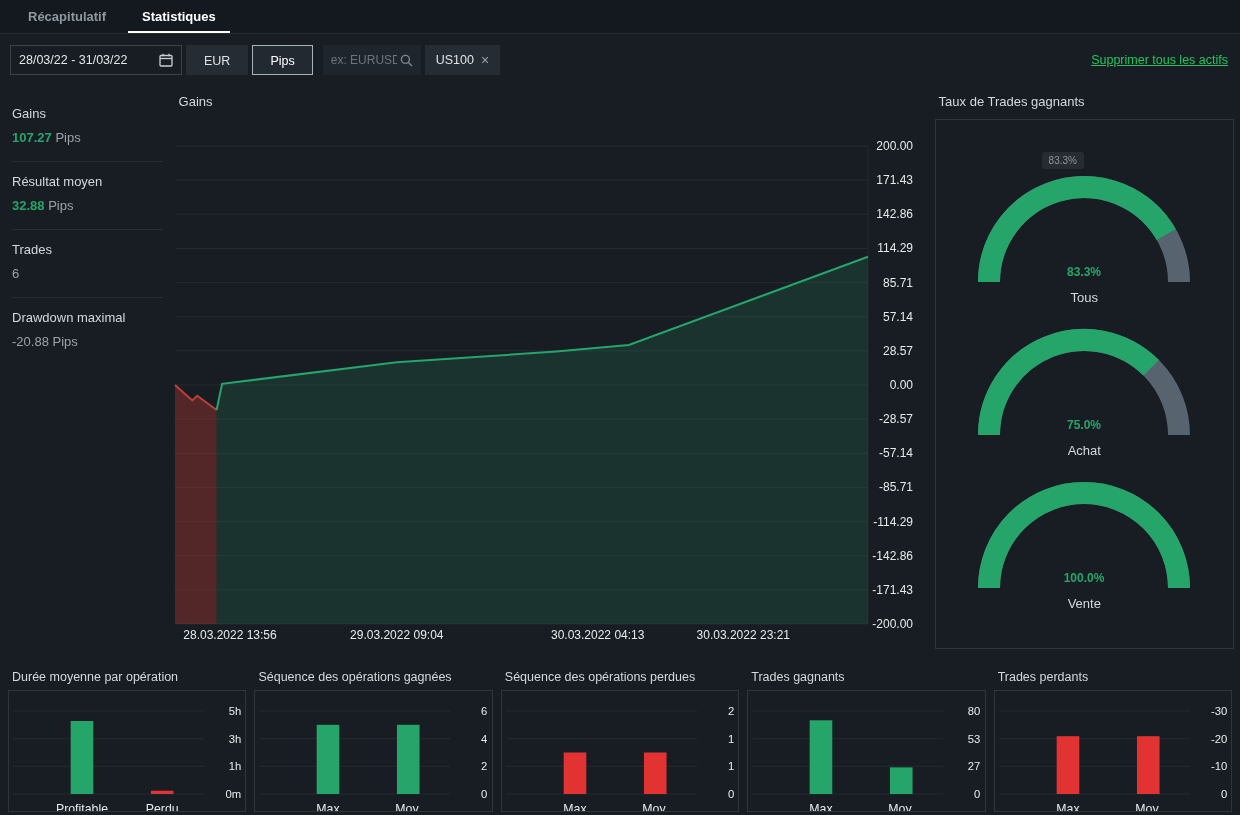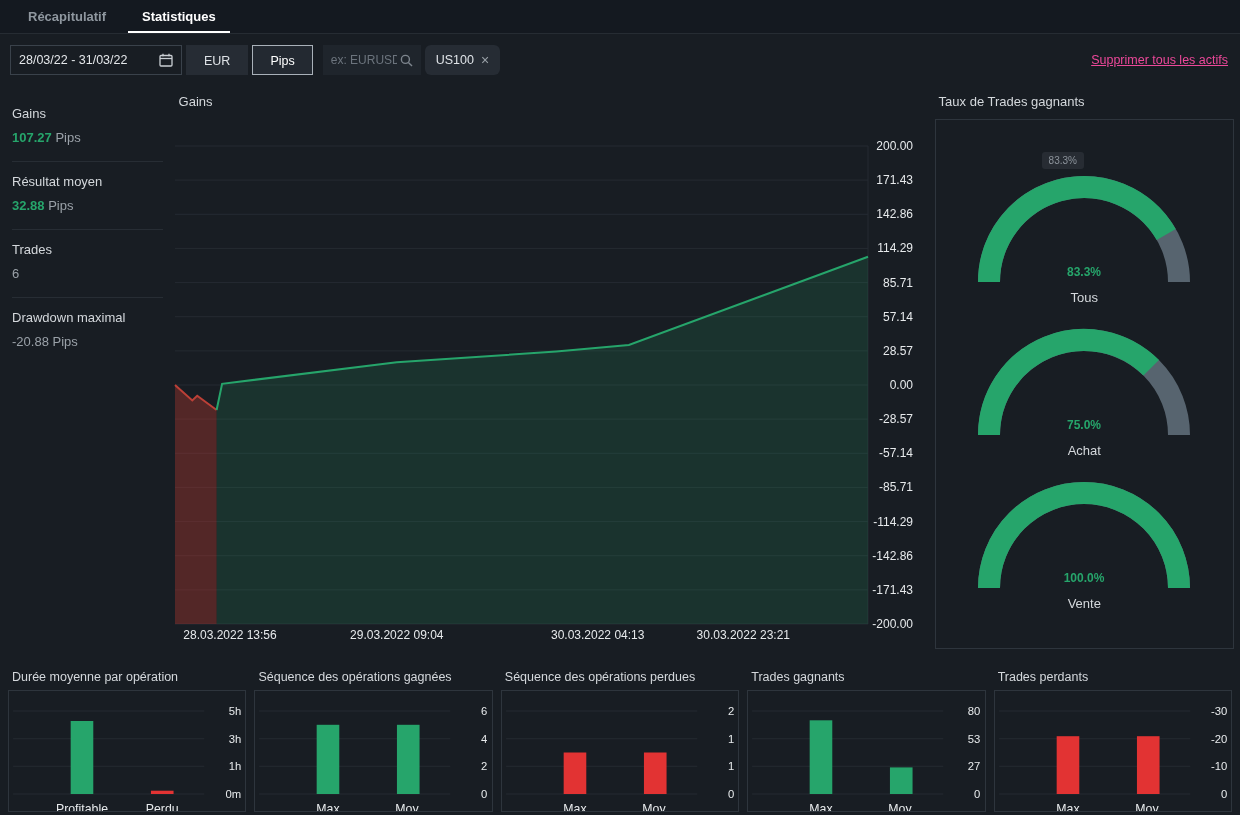--- a/index.html
+++ b/index.html
@@ -17,23 +17,23 @@
   .tab.active::after { content:""; position:absolute; left:4px; right:4px; bottom:0; height:2px; background:#ffffff; }
   
   .filterbar { display:flex; align-items:center; height:52px; padding:0 12px 0 10px; gap:4px; }
   .date-box { width:172px; height:30px; border:1px solid #3a424b; display:flex; align-items:center; justify-content:space-between; padding:0 8px; background:transparent; }
   .date-box input { background:transparent; border:none; outline:none; color:#e4e7ea; font-size:12.5px; width:130px; font-family:"Liberation Sans",sans-serif; }
   .btn { height:30px; padding:8px 17px; background:#262c34; border:1px solid #262c34; color:#dfe3e7; font-size:12.5px; font-family:"Liberation Sans",sans-serif; cursor:pointer; }
   .btn.selected { background:#232931; border:1px solid #a9b1b9; color:#ffffff; }
   .search-box { width:98px; height:30px; background:#1f252c; display:flex; align-items:center; justify-content:space-between; padding:0 8px; margin-left:6px; }
   .search-box input { background:transparent; border:none; outline:none; width:66px; color:#aab1b8; font-size:12px; font-family:"Liberation Sans",sans-serif; }
   .search-box input::placeholder { color:#6c747d; }
-  .chip { height:30px; background:#262c34; display:flex; align-items:center; gap:7px; padding:0 11px; font-size:12.5px; color:#dfe3e7;border-radius:6px; }
+  .chip { height:30px; background:#262c34; display:flex; align-items:center; gap:7px; padding:0 11px; font-size:12.5px; color:#dfe3e7; }
   .chip .x { color:#9aa1a8; cursor:pointer; font-size:14px; }
-  .delete-link { margin-left:auto; color:#ec4899; font-size:12.5px; text-decoration:underline; cursor:pointer; }
+  .delete-link { margin-left:auto; color:#22c55e; font-size:12.5px; text-decoration:underline; cursor:pointer; }
   
   .content { display:flex; padding:0 4px 0 8px; height:574px; }
   .summary { width:170px; padding:20px 2px 0 4px; }
   .sum-item { padding:12px 0 16px 0; border-bottom:1px solid #272d34; }
   .sum-item:first-child { padding-top:0; }
   .sum-item:last-child { border-bottom:none; }
   .sum-label { font-size:13px; color:#d4d8dc; margin-bottom:9px; }
   .sum-value { font-size:13px; color:#9aa1a8; }
   .sum-value .num.pos { color:#26a56b; font-weight:bold; }
   .main-chart { flex:1; padding-left:8px; }

